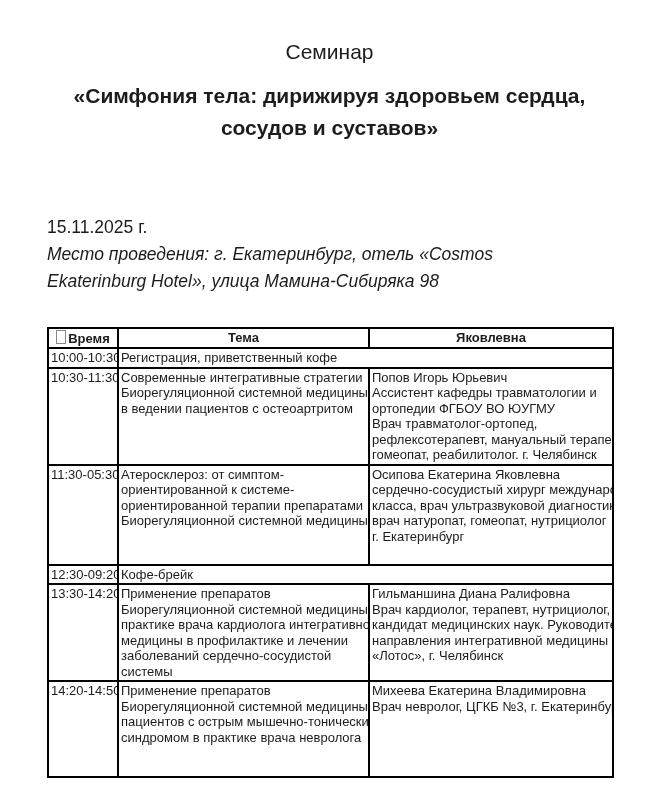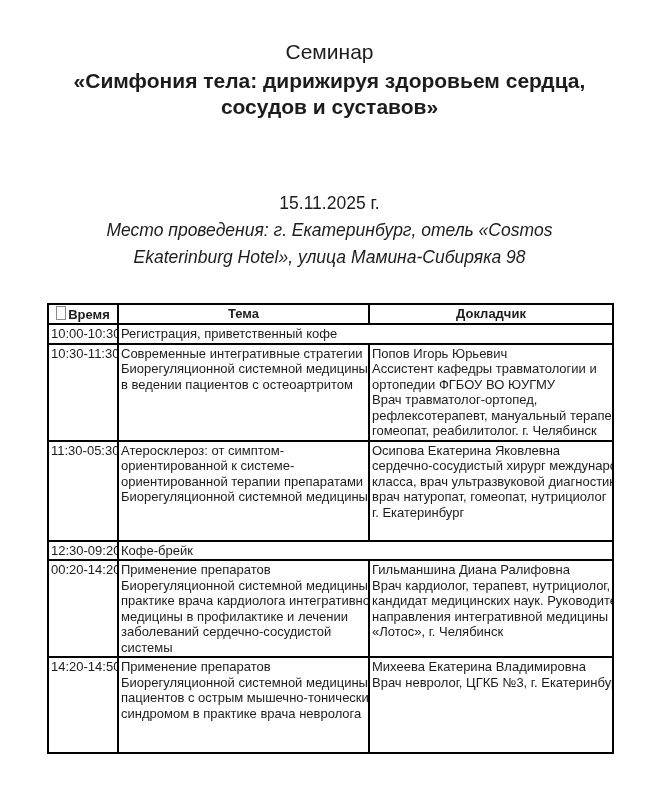--- a/index.html
+++ b/index.html
@@ -20,31 +20,31 @@
   }
   .doc-header {
     text-align: center;
   }
   .seminar-label {
     font-size: 21px;
     line-height: 32px;
     font-weight: normal;
   }
   .seminar-title {
-    margin: 0;
+    margin: 12px;
     font-size: 21px;
-    line-height: 26px;
+    line-height: 32px;
     font-weight: bold;
     white-space: pre-line;
   }
   .event-info {
     margin-top: 70px;
     font-size: 17.5px;
     line-height: 27px;
-    text-align: center;
+    text-align: left;
   }
   .event-location {
     white-space: pre-line;
     font-style: italic;
   }
   table.schedule {
     border-collapse: collapse;
     table-layout: fixed;
     width: 565px;
     margin-top: 32px;
@@ -107,21 +107,21 @@
   <table class="schedule">
     <colgroup>
       <col class="c-time">
       <col class="c-topic">
       <col class="c-speaker">
     </colgroup>
     <thead>
       <tr>
         <th><span class="tofu"></span><span>Время</span></th>
         <th>Тема</th>
-        <th>Докладчик</th>
+        <th>Яковлевна</th>
       </tr>
     </thead>
     <tbody>
       <tr>
         <td class="time-cell">10:00-10:30</td>
         <td class="text-cell" colspan="2">Регистрация, приветственный кофе</td>
       </tr>
       <tr>
         <td class="time-cell">10:30-11:30</td>
         <td class="text-cell">Современные интегративные стратегии
@@ -144,21 +144,21 @@
 сердечно-сосудистый хирург международного
 класса, врач ультразвуковой диагностики,
 врач натуропат, гомеопат, нутрициолог
 г. Екатеринбург</td>
       </tr>
       <tr>
         <td class="time-cell">12:30-09:20</td>
         <td class="text-cell" colspan="2">Кофе-брейк</td>
       </tr>
       <tr class="row-tall-97">
-        <td class="time-cell">00:20-14:20</td>
+        <td class="time-cell">13:30-14:20</td>
         <td class="text-cell">Применение препаратов
 Биорегуляционной системной медицины в
 практике врача кардиолога интегративной
 медицины в профилактике и лечении
 заболеваний сердечно-сосудистой
 системы</td>
         <td class="text-cell">Гильманшина Диана Ралифовна
 Врач кардиолог, терапевт, нутрициолог,
 кандидат медицинских наук. Руководитель
 направления интегративной медицины клиник

